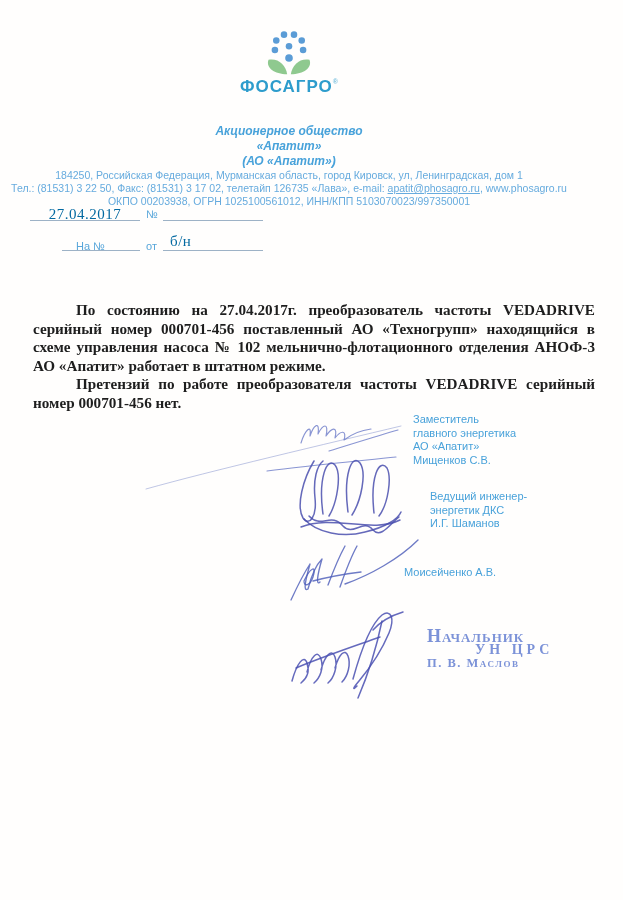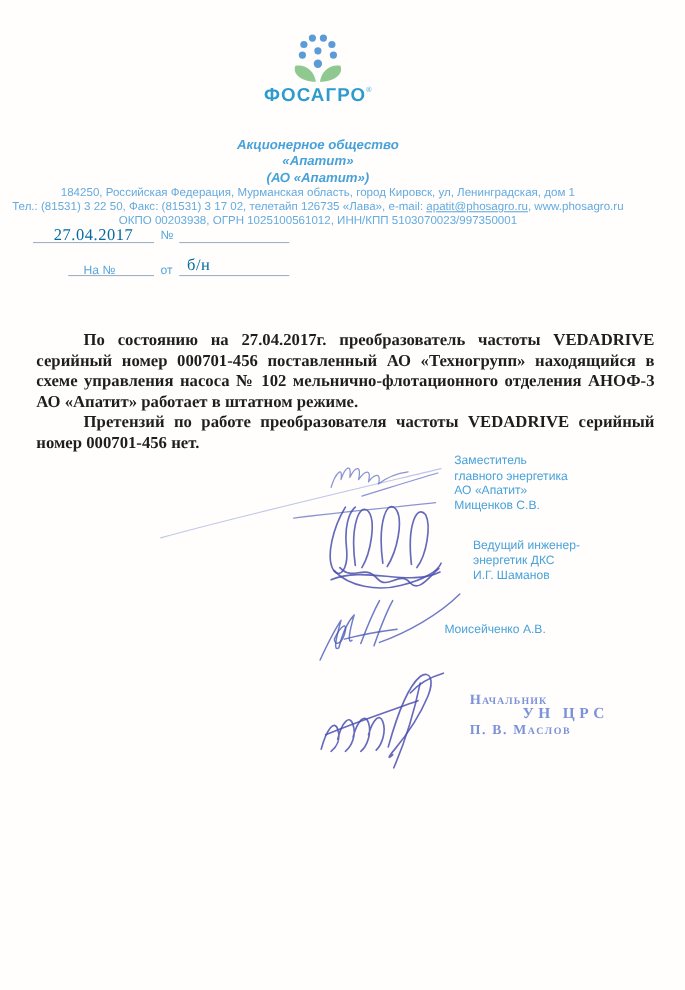--- a/index.html
+++ b/index.html
@@ -34,21 +34,21 @@
   }
   .body-text p{margin:0;text-align:justify;text-indent:43px;font-weight:bold;}
   
   .sig-title{position:absolute;font-size:11px;line-height:13.5px;color:#49a2da;}
   
   .stamp{
     position:absolute;left:427px;top:629px;color:#6e87d4;
     font-family:"Liberation Serif","DejaVu Serif",serif;font-weight:bold;
     font-variant:small-caps;opacity:.9;
   }
-  .stamp-l1{font-size:13px;line-height:14px;letter-spacing:1px;}
+  .stamp-l1{font-size:18px;line-height:14px;letter-spacing:1px;}
   .stamp-l2{font-size:14px;line-height:14px;letter-spacing:4px;margin-left:48px;}
   .stamp-l3{font-size:12.5px;line-height:13px;letter-spacing:1.5px;}
   
   .ink{position:absolute;left:0;top:0;width:623px;height:900px;pointer-events:none;}
   .ink path{fill:none;stroke-linecap:round;stroke-linejoin:round;}
   .ink .s1{stroke:#6272c4;stroke-width:1.15;opacity:.75;}
   .ink .s1f{stroke:#8a97d0;stroke-width:1;opacity:.55;}
   .ink .s2{stroke:#4a4fae;stroke-width:1.5;opacity:.85;}
   .ink .s3{stroke:#4a5ab8;stroke-width:1.35;opacity:.8;}
   .ink .s4{stroke:#4a50b2;stroke-width:1.5;opacity:.85;}

